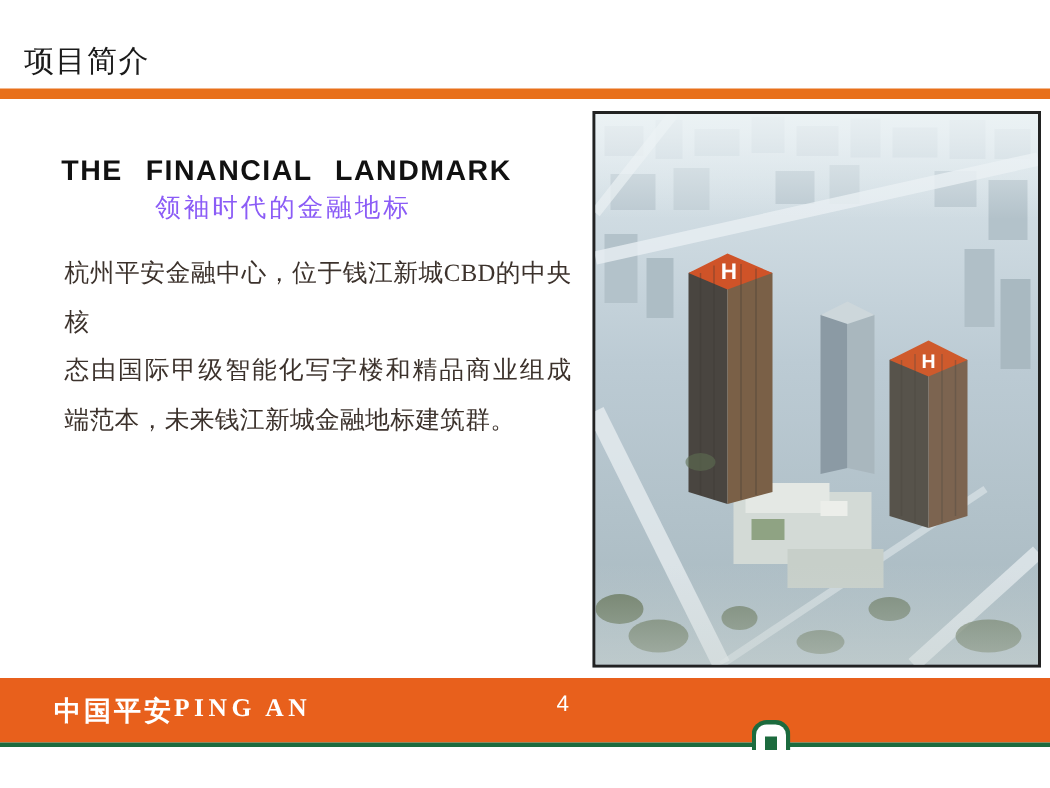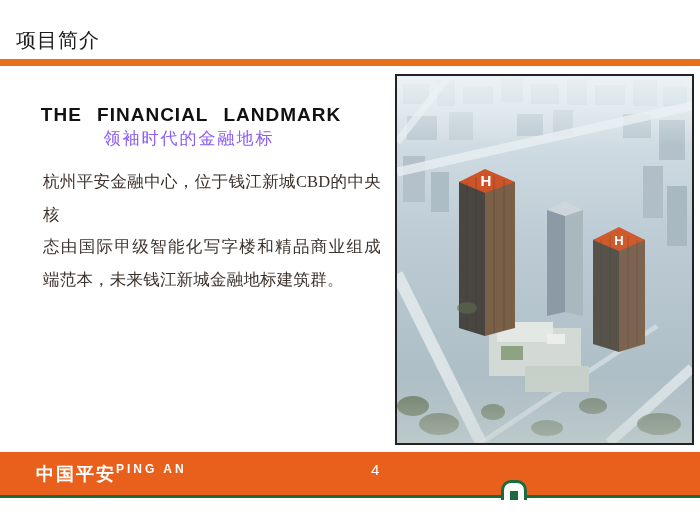--- a/index.html
+++ b/index.html
@@ -68,22 +68,22 @@
   }
   #pingan-logo{
     left:36px;top:462px;height:24px;
     color:#ffffff;display:flex;align-items:flex-start;gap:0;
   }
   #pingan-logo .cn{
     font-size:18px;font-weight:bold;letter-spacing:2px;
     font-family:"DejaVu Sans","Liberation Sans",sans-serif;
   }
   #pingan-logo .en{
-    font-size:12px;font-weight:bold;letter-spacing:3px;
-    font-family:Liberation Sans, sans-serif;
+    font-size:17px;font-weight:bold;letter-spacing:3px;
+    font-family:Liberation Serif, serif;
   }
   #page-number{
     left:371px;top:461px;
     color:#ffffff;font-size:15px;
   }
   
   #footer-shield{
     left:501px;top:480px;width:20px;height:17px;
     background:#ffffff;
     border:3px solid #1C6B3E;border-bottom:none;

